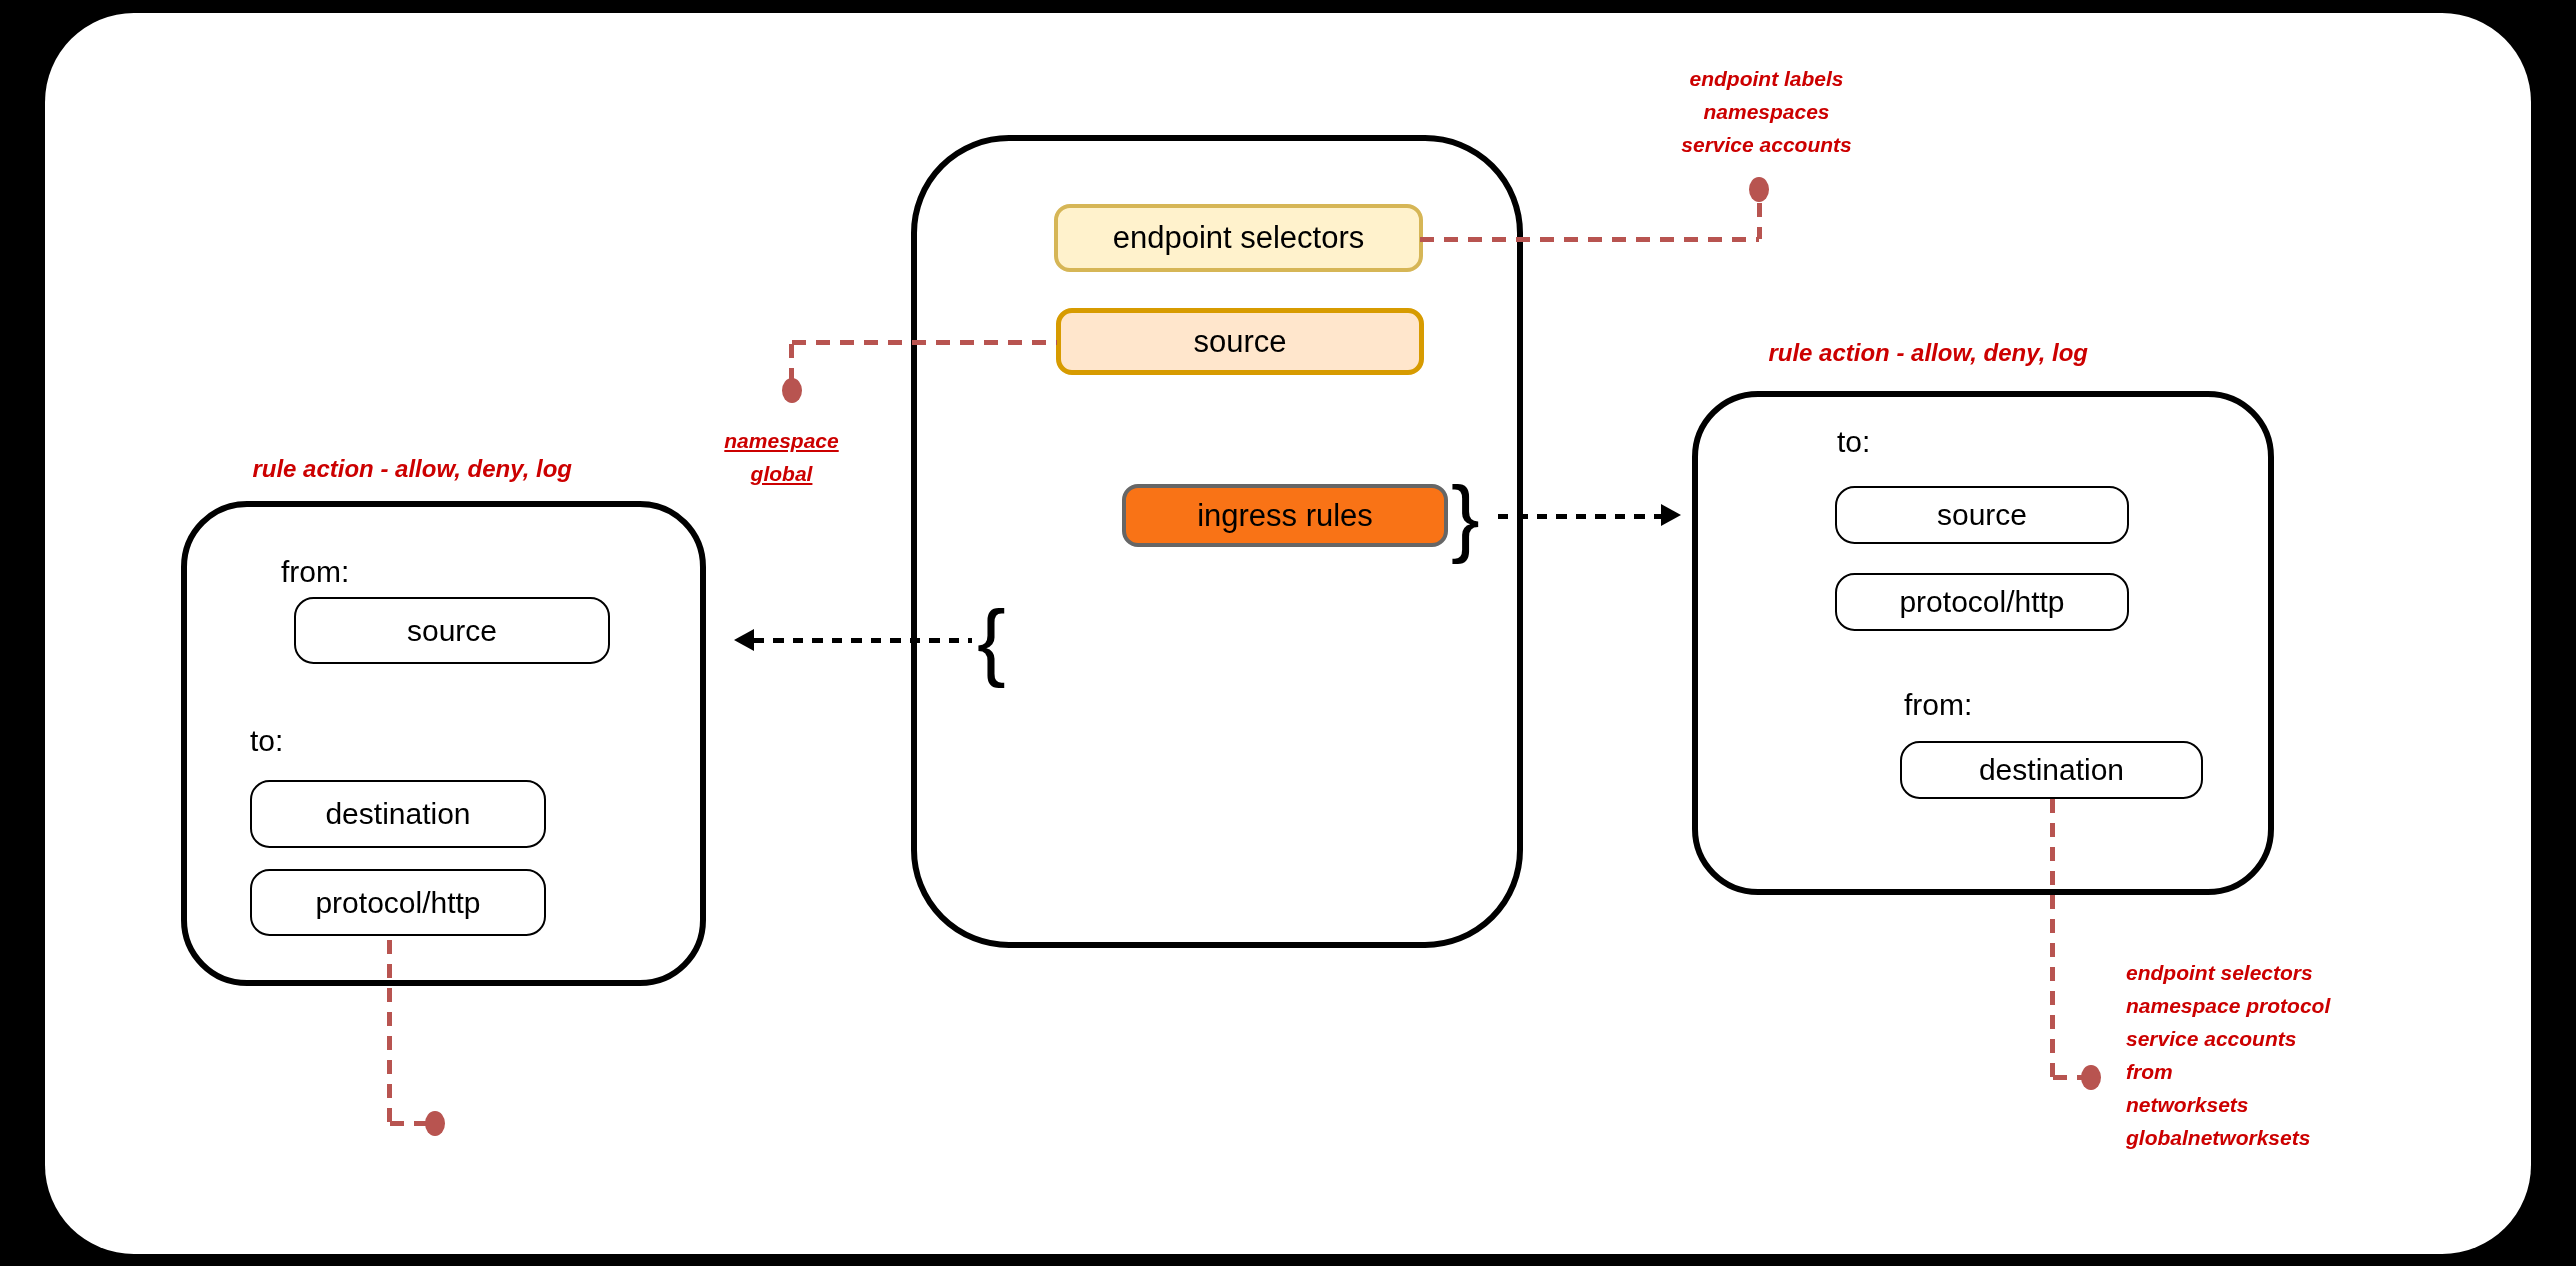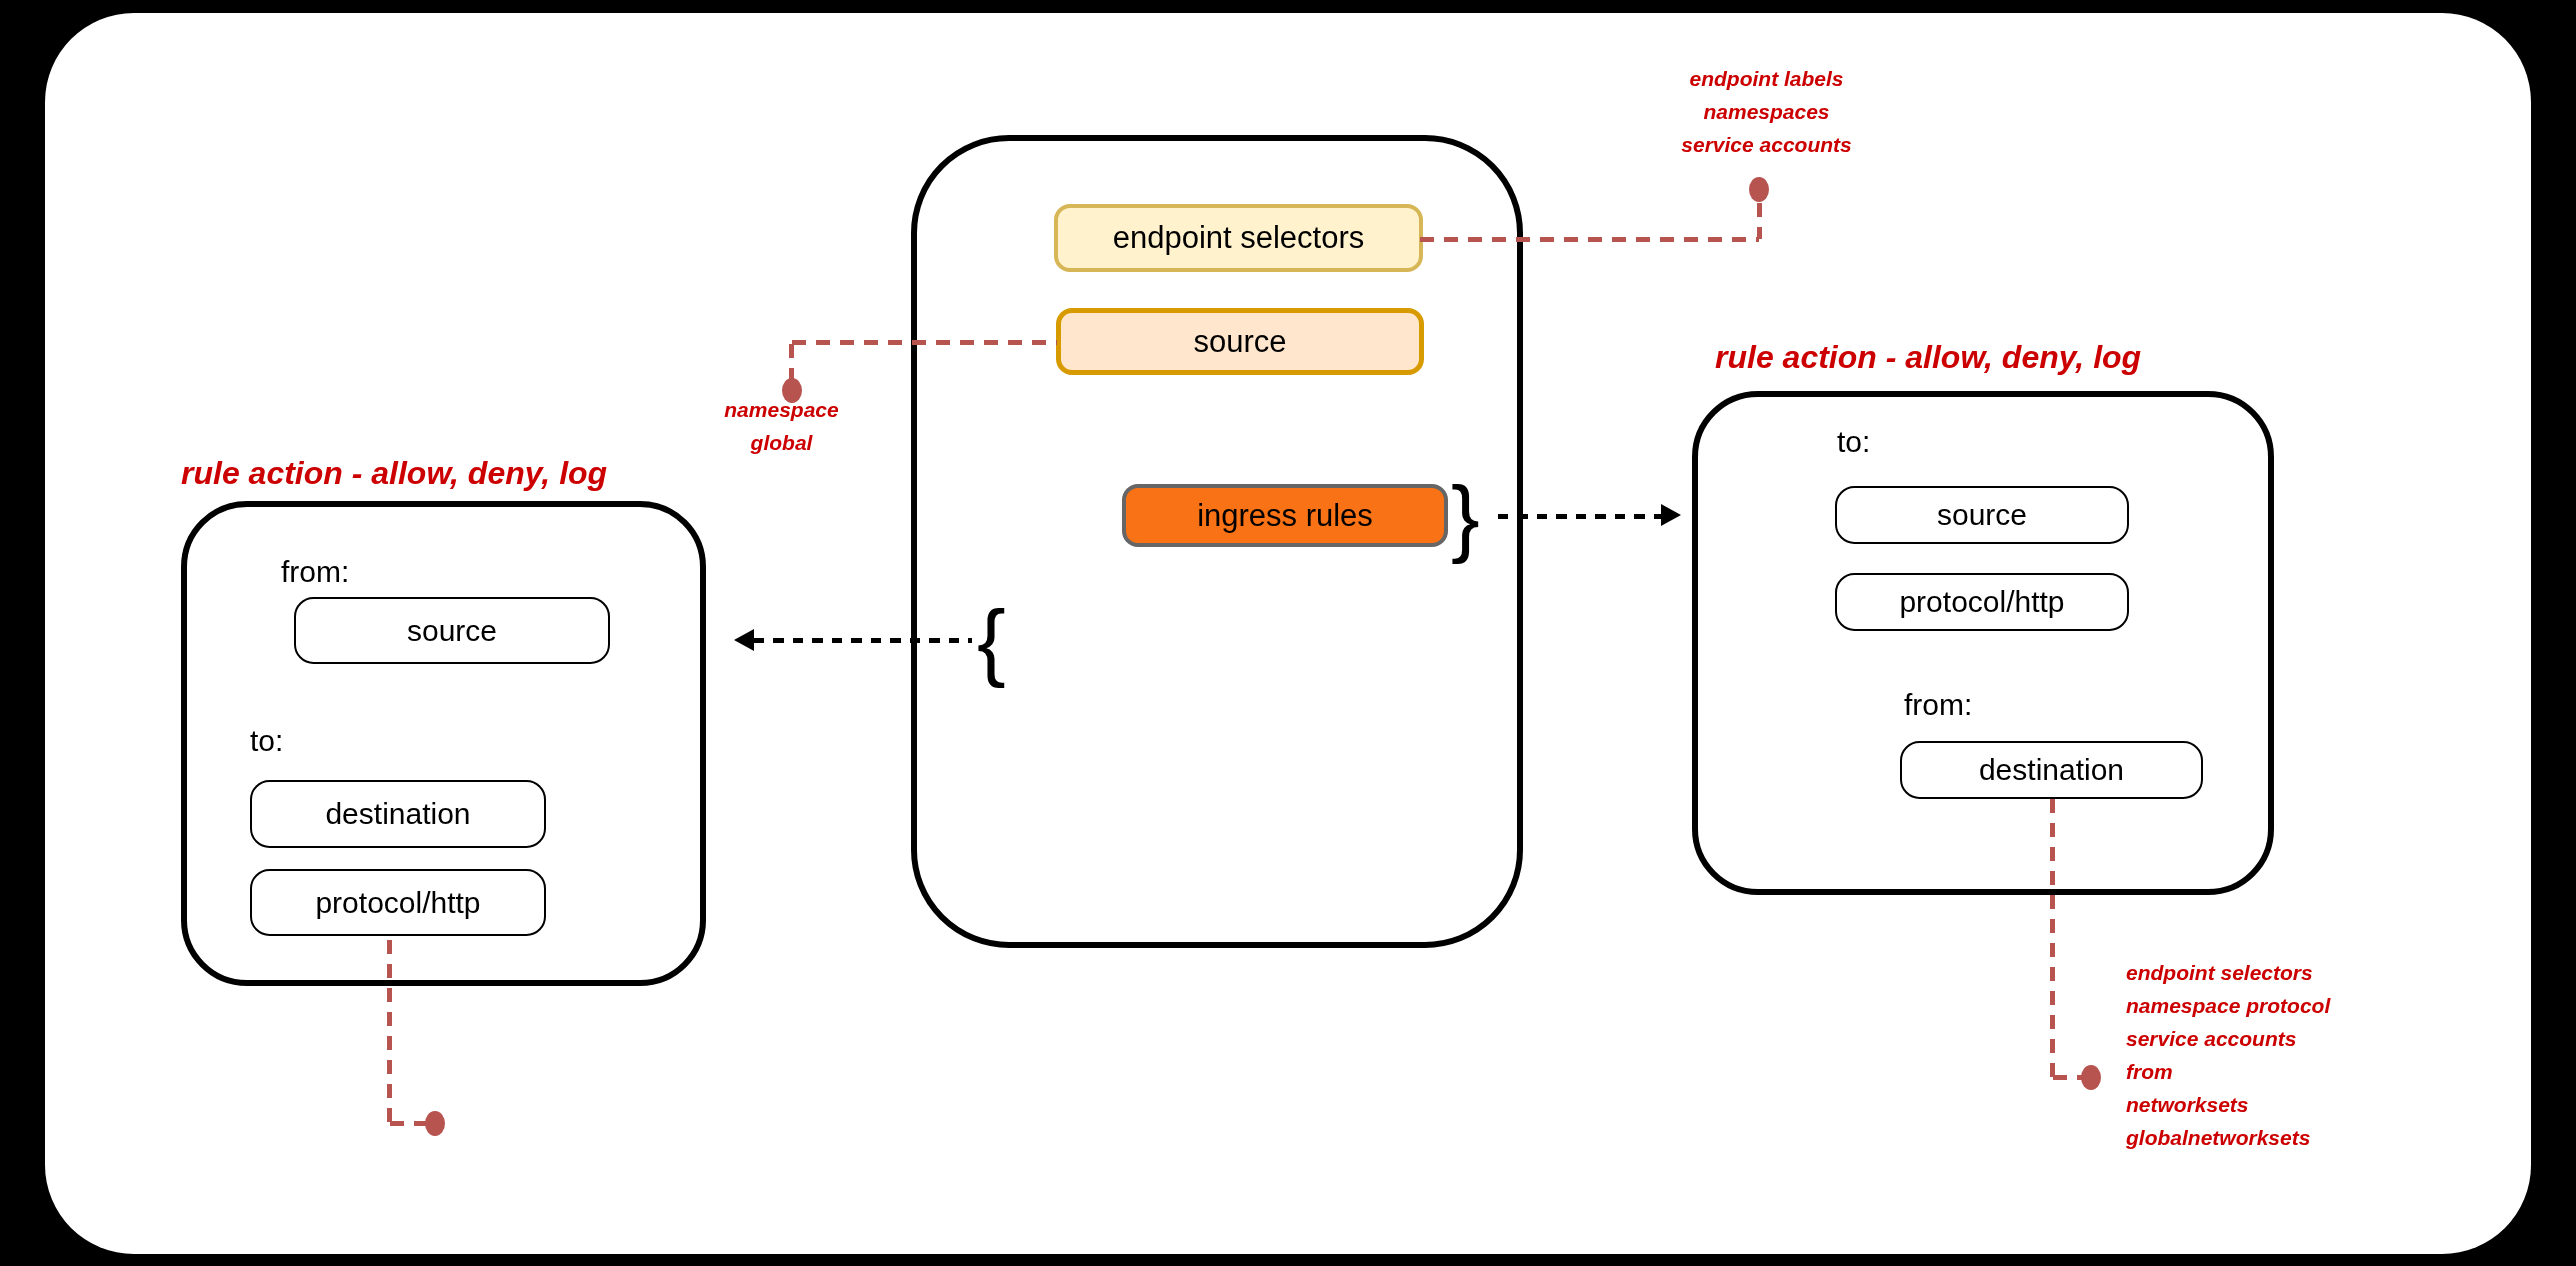--- a/index.html
+++ b/index.html
@@ -14,21 +14,21 @@
   .chip.yellow{background:#fff2cc;border:4.6px solid #d6b656;}
   .chip.orange{background:#ffe6cc;border:5.2px solid #d79b00;}
   .chip.gray{background:#f97316;border:4.6px solid #666666;}
   .chip.white{background:#fff;border:2.9px solid #000;border-radius:19.5px;font-size:30px;}
   .lbl{position:absolute;font-size:30px;color:#000;line-height:32px;white-space:nowrap;}
   .note{position:absolute;color:#cc0000;font-weight:bold;font-style:italic;
         font-size:21px;white-space:nowrap;}
   .note .ln{line-height:33px;}
   .note.center{text-align:center;}
   .title{position:absolute;color:#cc0000;font-weight:bold;font-style:italic;
-         font-size:32px;text-align:left;white-space:nowrap;}
+         font-size:24px;text-align:right;white-space:nowrap;}
   .dash-h{position:absolute;height:4.6px;
           background:repeating-linear-gradient(90deg,#b85450 0 13.8px,transparent 13.8px 24px);}
   .dash-v{position:absolute;width:4.6px;
           background:repeating-linear-gradient(180deg,#b85450 0 13.8px,transparent 13.8px 24px);}
   .bdash-h{position:absolute;height:4.6px;
           background:repeating-linear-gradient(90deg,#000 0 10.3px,transparent 10.3px 19.5px);}
   .dot{position:absolute;width:19.5px;height:25px;border-radius:50%;background:#b85450;}
   .arrow-left{position:absolute;width:0;height:0;border-top:11.5px solid transparent;
           border-bottom:11.5px solid transparent;border-right:20.7px solid #000;}
   .arrow-right{position:absolute;width:0;height:0;border-top:11.5px solid transparent;
@@ -108,21 +108,21 @@
   <div class="dash-v" style="left:2050px;top:799px;height:279px;"></div>
   <div class="dash-h" style="left:2053px;top:1075px;width:30px;"></div>
   <div class="dot" style="left:2081px;top:1065px;"></div>
 
   <div class="note center" style="left:1594px;top:62px;width:345px;">
     <div class="ln">endpoint labels</div>
     <div class="ln">namespaces</div>
     <div class="ln">service accounts</div>
   </div>
 
-  <div class="note center" style="left:638px;top:393px;width:287px;">
+  <div class="note center" style="left:638px;top:424px;width:287px;text-decoration:underline;">
     <div class="ln">namespace</div>
     <div class="ln">global</div>
   </div>
 
 
   <div class="note" style="left:2126px;top:956px;">
     <div class="ln">endpoint selectors</div>
     <div class="ln">namespace protocol</div>
     <div class="ln">service accounts</div>
     <div class="ln">from</div>

